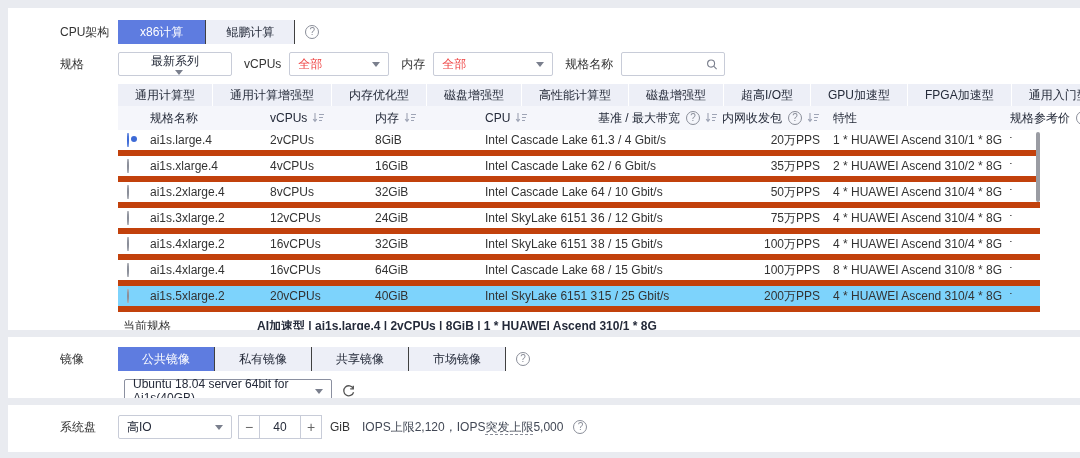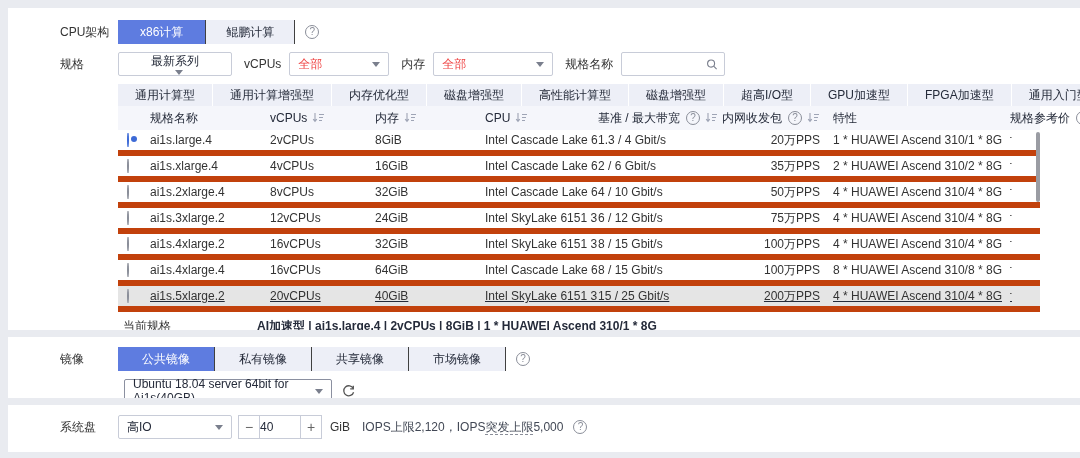--- a/index.html
+++ b/index.html
@@ -68,21 +68,21 @@
     align-items:center;
   }
   .thead { background:#f5f6fb; height:24px; color:#252b3a; }
   .th { display:flex; align-items:center; white-space:nowrap; }
   .th.right, .td.right { justify-content:flex-end; text-align:right; }
   .td.right { display:flex; }
   .th .help { margin-left:6px; }
   .sort { margin-left:5px; cursor:pointer; flex:none; }
   .tbody { position:relative; }
   .trow { height:26px; border-bottom:6px solid #c2410c; cursor:pointer; }
-  .trow.hl { background:#e5e5e5;text-decoration:underline; }
+  .trow.hl { background:#7dd3fc; }
   .td { white-space:nowrap; overflow:hidden; color:#333; }
   .td.feature { padding-left:13px; }
   .td.price, .th.price { padding-right:28px; }
   .radio {
     width:14px; height:14px; border:1px solid #8a8e99; border-radius:50%;
     margin-left:9px; background:#fff; position:relative; cursor:pointer;
   }
   .radio.checked { border-color:#3d6ad6; }
   .radio.checked::after {
     content:""; position:absolute; left:3px; top:3px; width:6px; height:6px;
@@ -103,21 +103,21 @@
   .refresh-btn { margin-left:10px; cursor:pointer; display:flex; align-items:center; }
 
   
   .stepper { display:flex; margin-left:6px; }
   .stepper .step-btn {
     width:22px; height:24px; border:1px solid #c8ccd8; background:#fff;
     text-align:center; line-height:22px; color:#666; cursor:pointer; font-size:14px;
   }
   .stepper input {
     width:40px; height:24px; border:1px solid #c8ccd8; border-left:none; border-right:none;
-    text-align:left; font-size:12px; outline:none; font-family:inherit; color:#252b3a;
+    text-align:center; font-size:12px; outline:none; font-family:inherit; color:#252b3a;
   }
   .unit { margin-left:8px; color:#333; }
   .iops { margin-left:12px; color:#424855; white-space:nowrap; }
   .iops .dashed { border-bottom:1px dashed #8a8e99; }
 
   svg { display:block; }
 </style>
 </head>
 <body>
 

